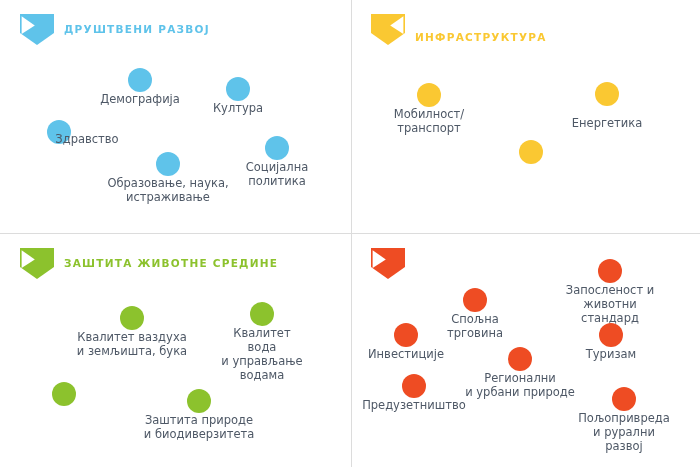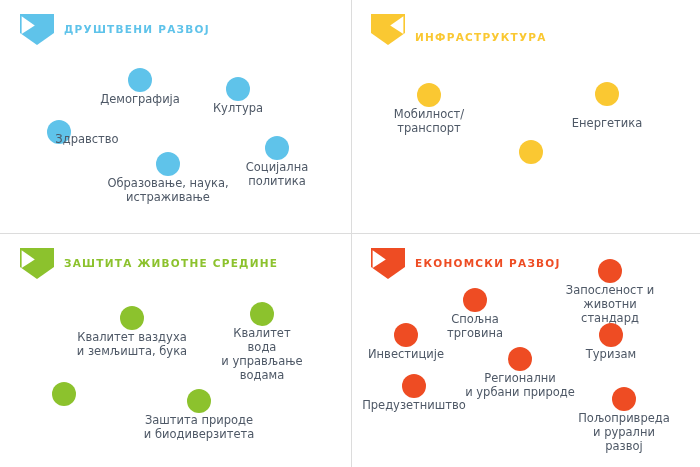--- a/index.html
+++ b/index.html
@@ -155,21 +155,20 @@
         <div class="node-dot" style="left: 187px; top: 155px;"></div>
         <div class="node-label lbl-c" style="left: 199px; top: 179px;">Заштита природе
 и биодиверзитета</div>
       </div>
       <div class="quadrant" id="q-economy">
         <div class="q-header">
           <svg class="q-logo" viewBox="0 0 34 31">
             <path d="M0,0 L34,0 L34,19 L17,31 L0,19 Z" fill="#ee4c23"></path>
             <path d="M1.6,2.2 L14.8,11.4 L1.6,20.0 Z" fill="#ffffff"></path>
           </svg>
-          <span class="q-title">ЕКОНОМСКИ РАЗВОЈ</span>
         </div>
         <div class="node-dot" style="left: 247px; top: 25px;"></div>
         <div class="node-label lbl-c" style="left: 259px; top: 49px;">Запосленост и
 животни стандард</div>
         <div class="node-dot" style="left: 112px; top: 54px;"></div>
         <div class="node-label lbl-c" style="left: 124px; top: 78px;">Спољна
 трговина</div>
         <div class="node-dot" style="left: 43px; top: 89px;"></div>
         <div class="node-label lbl-c" style="left: 55px; top: 113px;">Инвестиције</div>
         <div class="node-dot" style="left: 248px; top: 89px;"></div>

